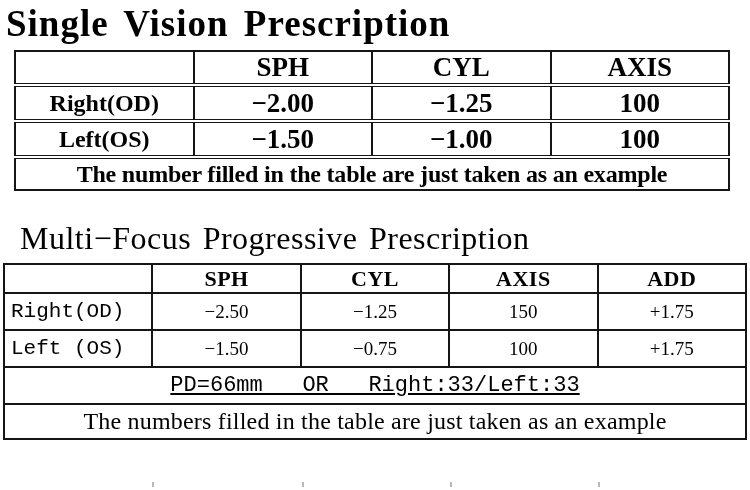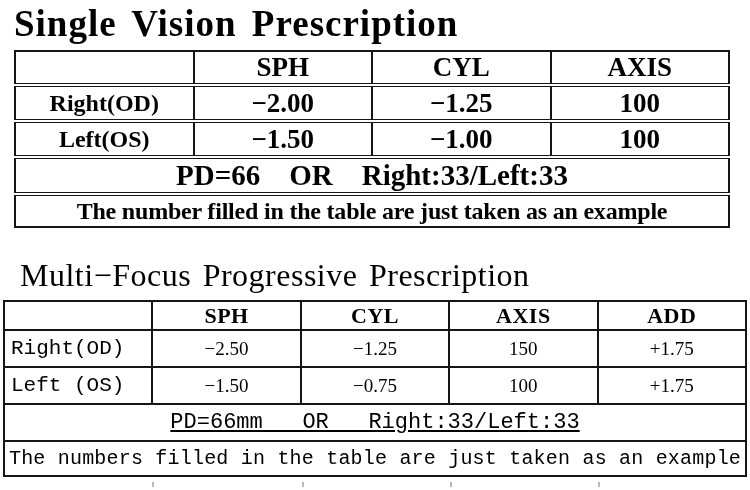--- a/index.html
+++ b/index.html
@@ -11,21 +11,21 @@
     position: relative;
     width: 750px;
     height: 490px;
     overflow: hidden;
     color: #000;
     font-family: "Liberation Serif", "DejaVu Serif", serif;
   }
 
   
   .title-sv {
-    margin: 0 0 2px 14px;
+    margin: 0 0 2px 6px;
     height: 48px;
     line-height: 48px;
     font-size: 37px;
     font-weight: bold;
     letter-spacing: 1px;
     word-spacing: 5px;
     white-space: nowrap;
   }
   .title-mf {
     margin: 24px 0 0 20px;
@@ -85,22 +85,22 @@
   .mf td.val { font-size: 19px; font-weight: normal; }
   .mf td.pd {
     height: 35px;
     font-family: "Liberation Mono", "DejaVu Sans Mono", monospace;
     font-size: 22px;
     white-space: pre;
     text-decoration: underline;
   }
   .mf td.note {
     height: 33px;
-    font-family: Liberation Mono, monospace;
-    font-size: 20px;
+    font-family: Liberation Serif, serif;
+    font-size: 24px;
     white-space: nowrap;
     letter-spacing: 0.2px;
     margin-top: 40px;
   }
 
   
   .bottom-ticks { position: absolute; left: 0; bottom: 0; width: 750px; height: 8px; }
   .bottom-ticks i {
     position: absolute;
     top: 0;
@@ -132,23 +132,20 @@
     <td class="lbl">Right(OD)</td>
     <td class="val">−2.00</td>
     <td class="val">−1.25</td>
     <td class="val">100</td>
   </tr>
   <tr class="r-data dbl">
     <td class="lbl">Left(OS)</td>
     <td class="val">−1.50</td>
     <td class="val">−1.00</td>
     <td class="val">100</td>
-  </tr>
-  <tr class="dbl">
-    <td class="pd" colspan="4">PD=66    OR    Right:33/Left:33</td>
   </tr>
   <tr class="dbl">
     <td class="note" colspan="4">The number filled in the table are just taken as an example</td>
   </tr>
 </tbody>
   </table>
 
 <h1 class="title-mf">Multi−Focus Progressive Prescription</h1>
 
 <table class="mf">

